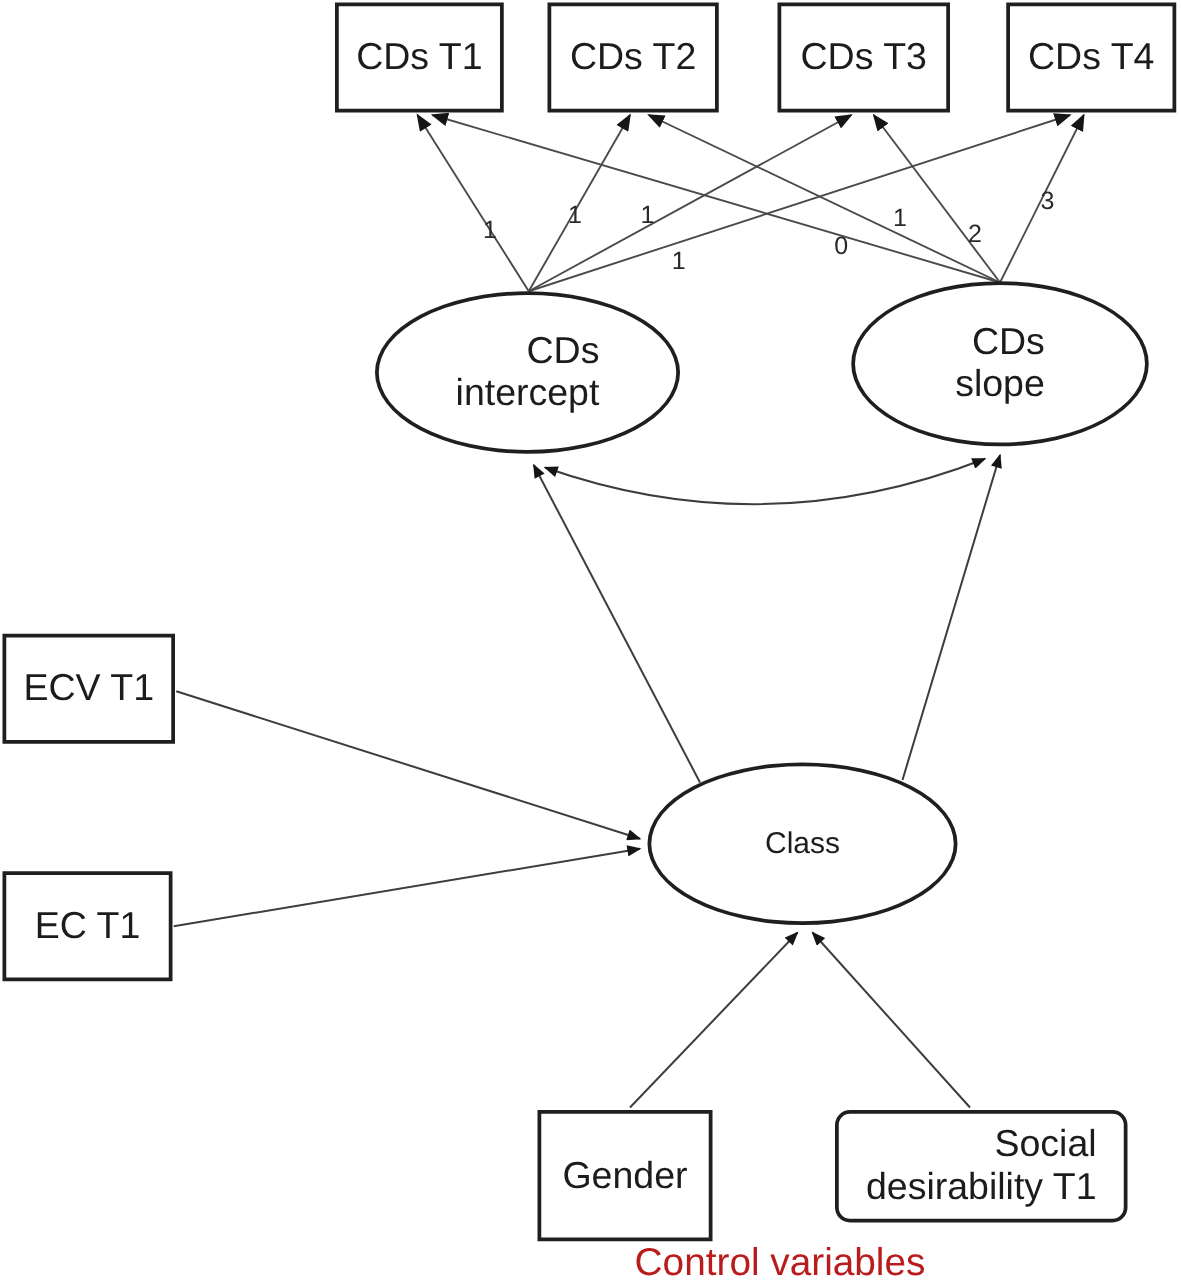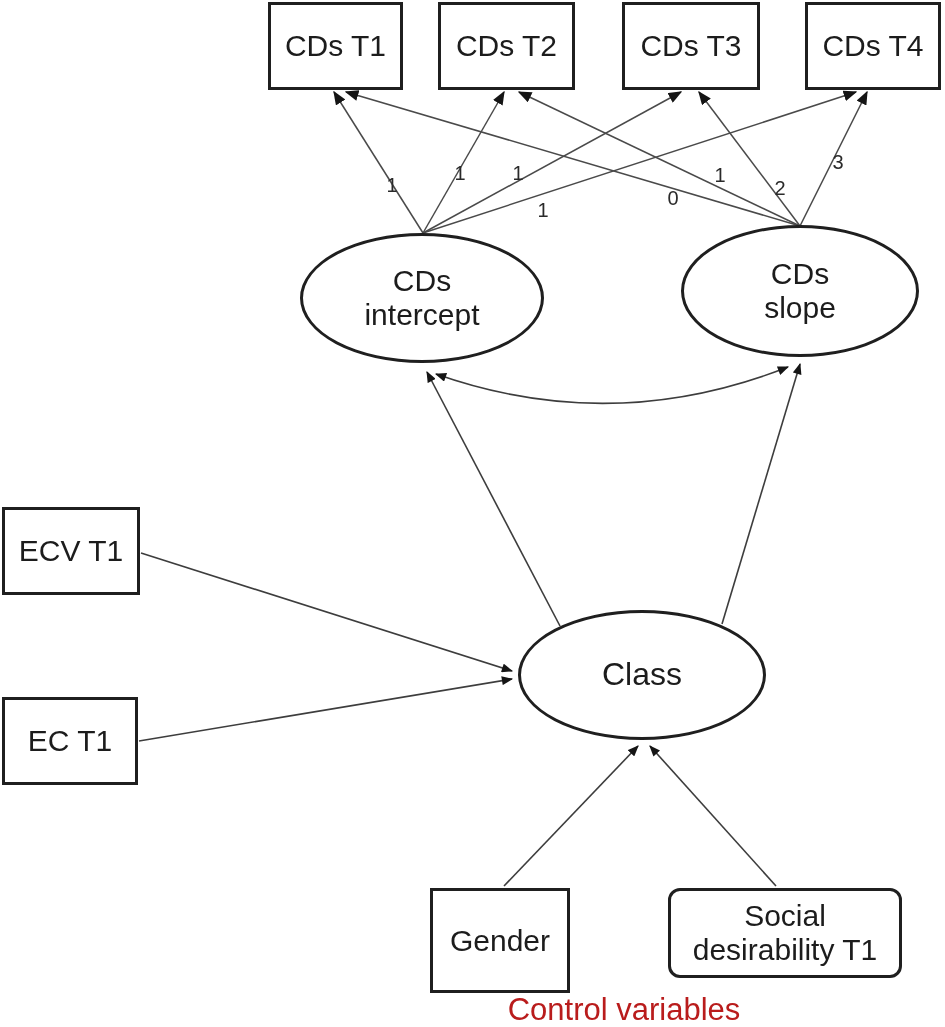--- a/index.html
+++ b/index.html
@@ -3,38 +3,38 @@
 <meta charset="utf-8">
 <style>
   html,body{margin:0;padding:0;background:#ffffff;}
   #canvas{
     position:relative;width:945px;height:1027px;background:#ffffff;overflow:hidden;
     font-family:"Liberation Sans", sans-serif;color:#1c1c1c;
   }
   #arrow-layer{position:absolute;left:0;top:0;width:945px;height:1027px;}
   .node{
     position:absolute;box-sizing:border-box;background:#ffffff;
-    display:flex;align-items:center;justify-content:center;text-align:center;
+    display:flex;align-items:center;justify-content:center;text-align:right;
   }
   .rect{border:3px solid #1f1f1f;}
   .ellipse{border:3px solid #1f1f1f;border-radius:50%;}
   .node-label{white-space:pre-line;line-height:1.12;font-size:30px;color:#1c1c1c;}
   
   #cds-t1{left:268px;top:2px;width:135px;height:88px;}
   #cds-t2{left:438px;top:2px;width:137px;height:88px;}
   #cds-t3{left:622px;top:2px;width:138px;height:88px;}
   #cds-t4{left:805px;top:2px;width:136px;height:88px;}
   #ecv-t1{left:2px;top:507px;width:138px;height:88px;}
   #ec-t1{left:2px;top:697px;width:136px;height:88px;}
   #gender{left:430px;top:888px;width:140px;height:105px;}
   #social{left:668px;top:888px;width:234px;height:90px;border-radius:12px;}
   #intercept{left:300px;top:233px;width:244px;height:130px;}
   #slope{left:681px;top:225px;width:238px;height:132px;}
   #class{left:518px;top:610px;width:248px;height:130px;}
-  #class .node-label{font-size:32px;}
+  #class .node-label{font-size:24px;}
   
   .loading{
     position:absolute;transform:translate(-50%,-50%);
     font-size:20px;color:#2a2a2a;background:transparent;
   }
   #lbl-i0{left:392px;top:185px;}
   #lbl-i1{left:460px;top:173px;}
   #lbl-i2{left:518px;top:173px;}
   #lbl-i3{left:543px;top:210px;}
   #lbl-s0{left:673px;top:198px;}

